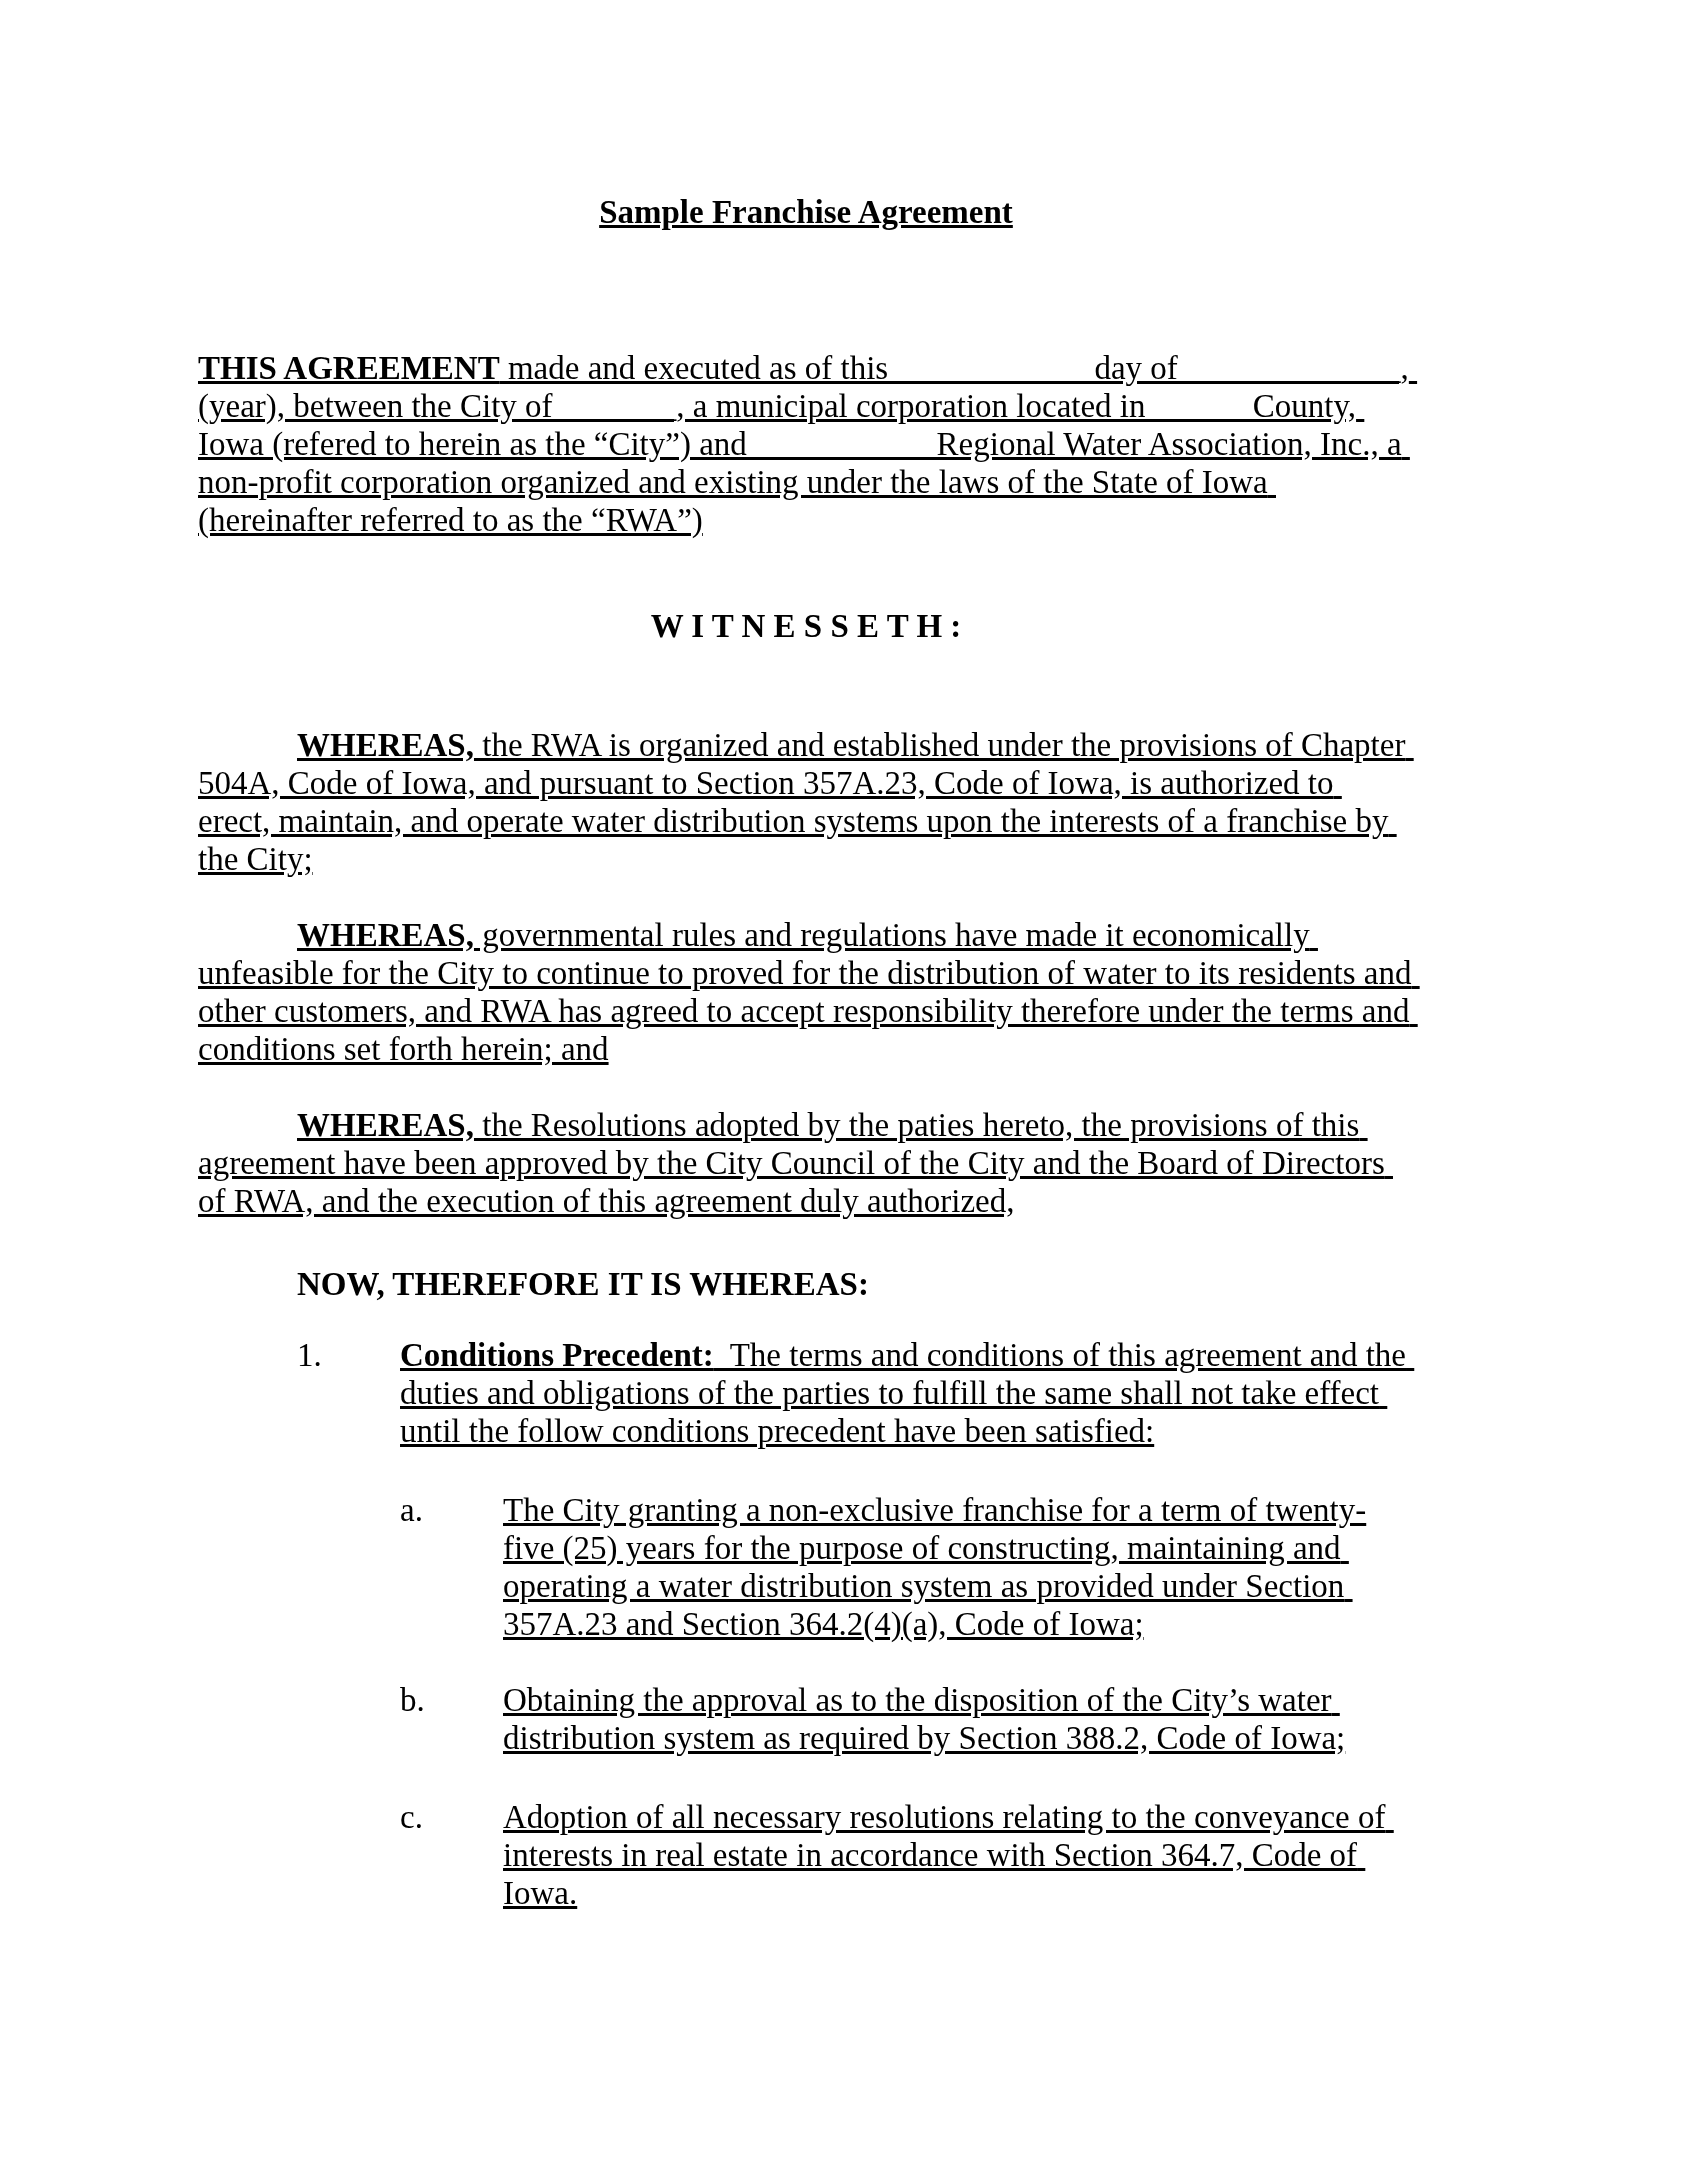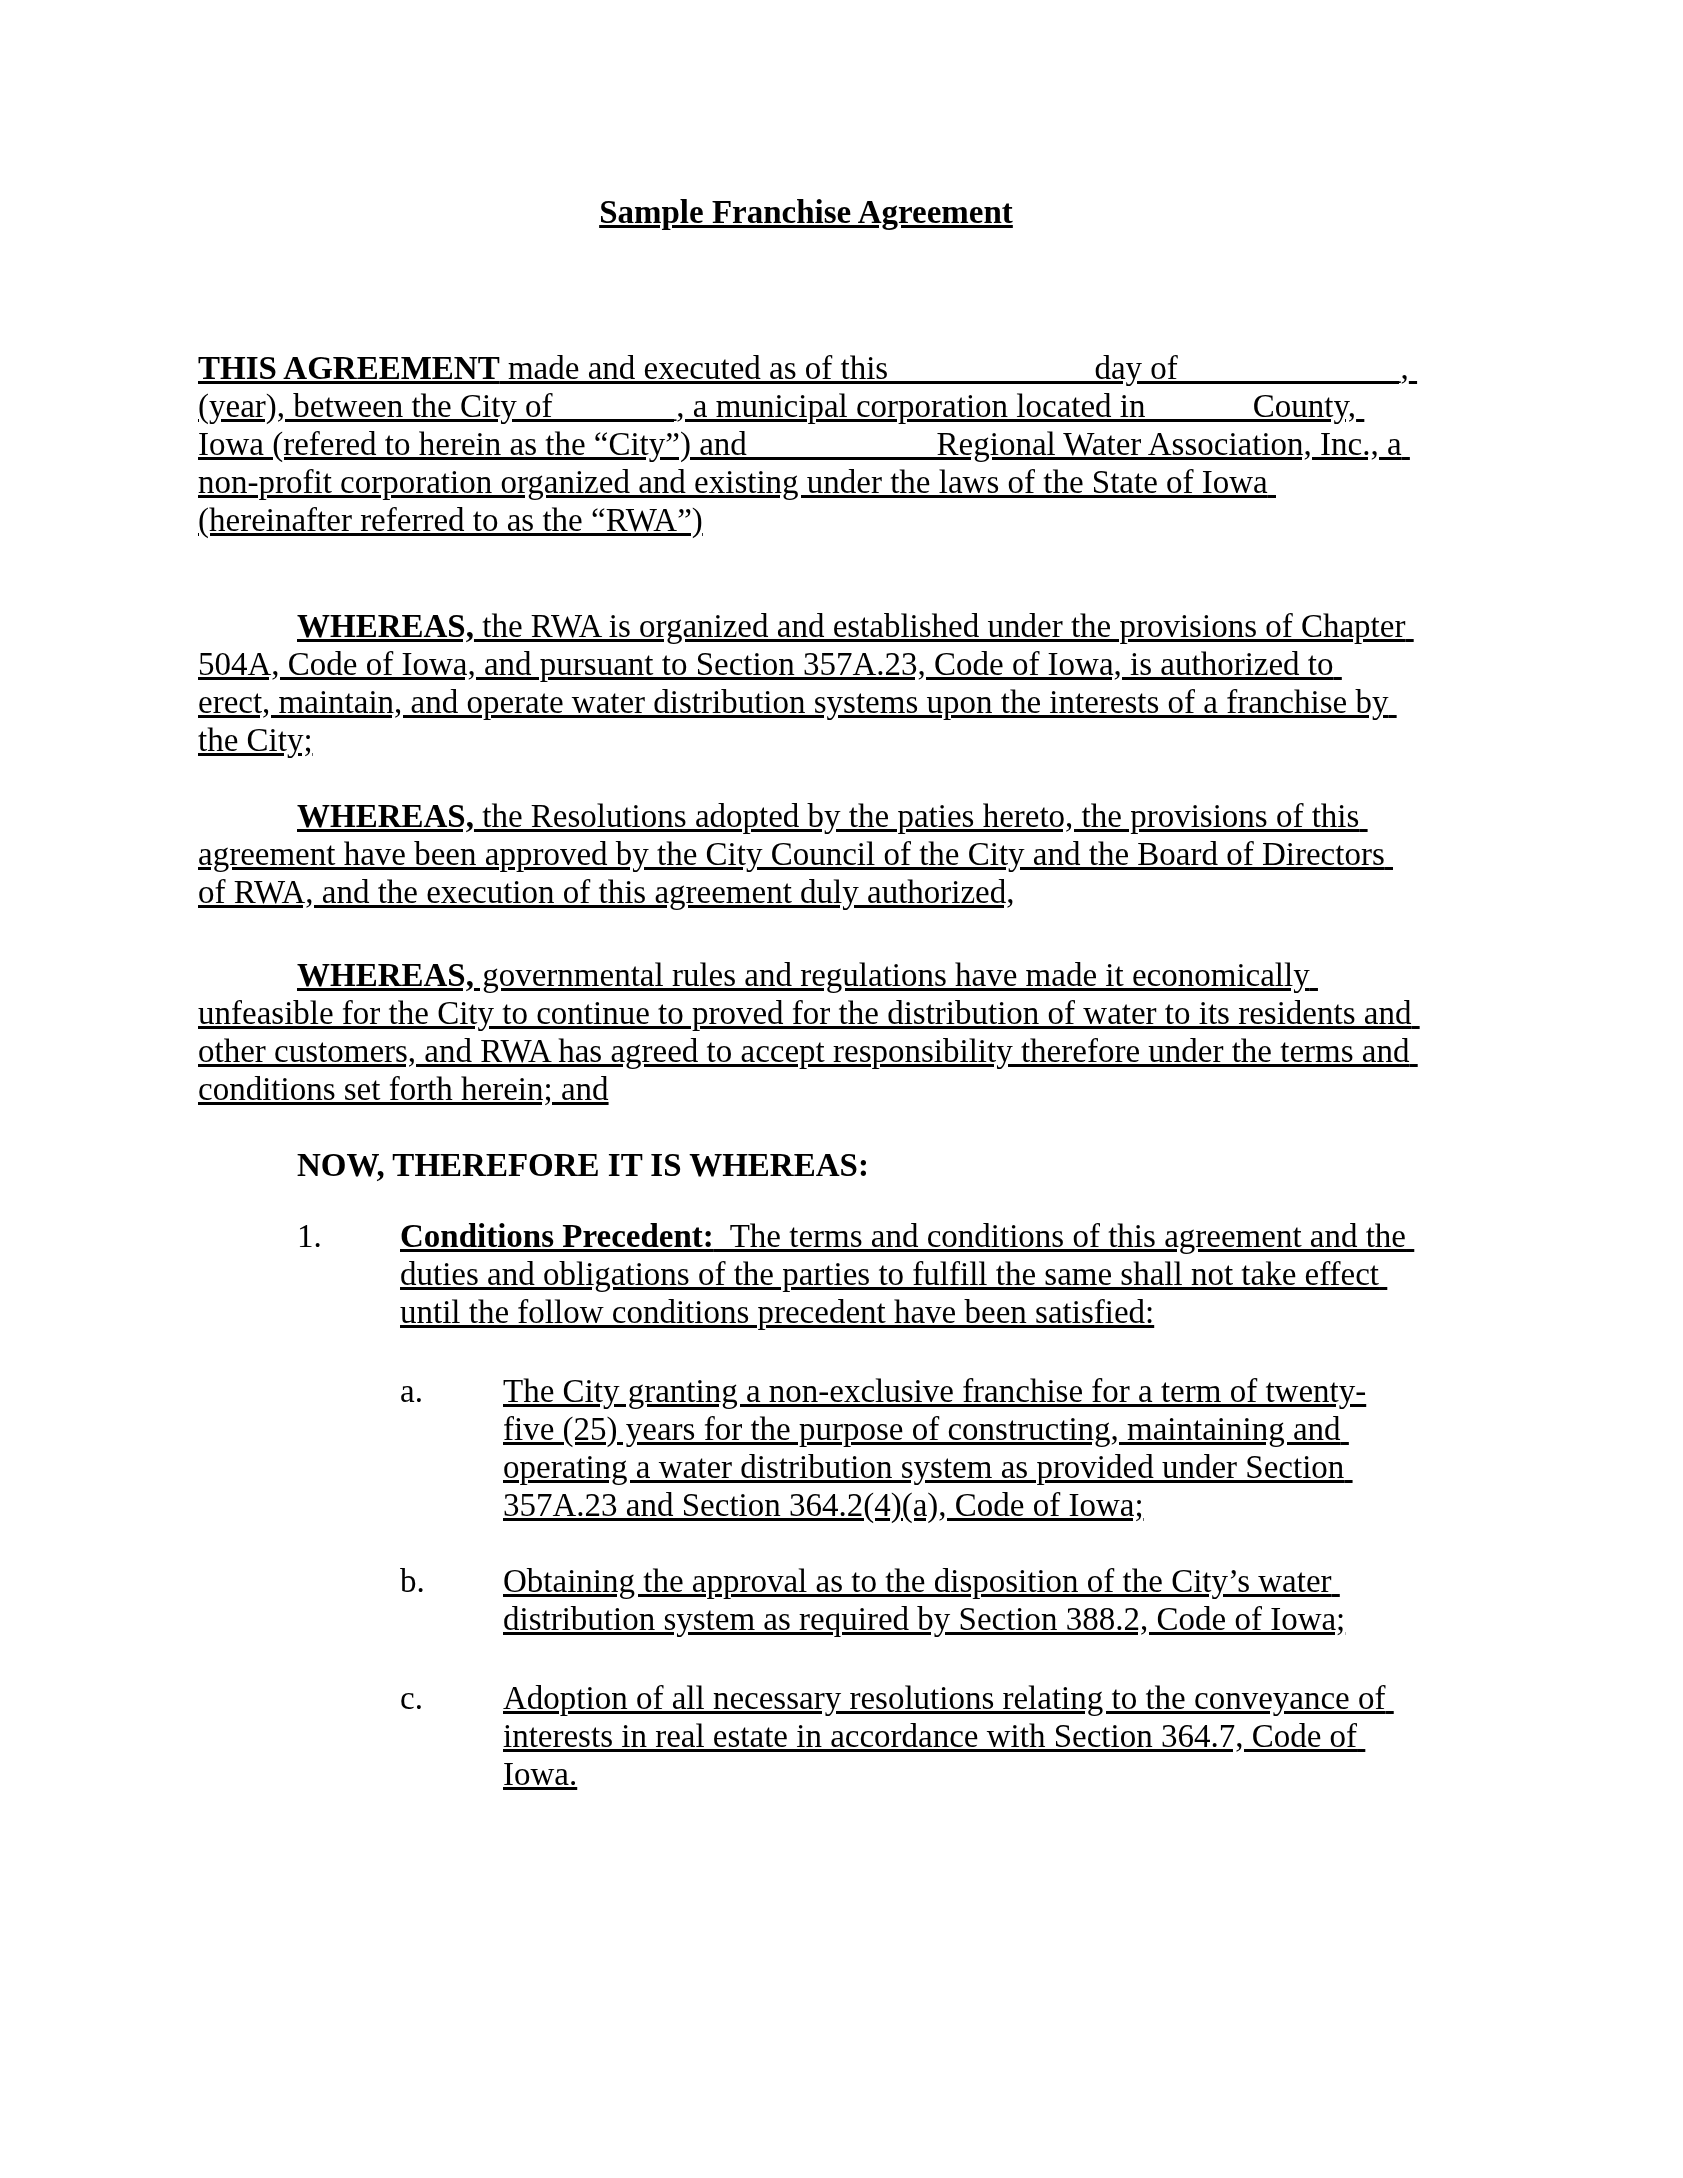--- a/index.html
+++ b/index.html
@@ -36,26 +36,27 @@
 <body>
 
 <div class="page">
 
   <div class="doc-title">
     <span class="title-text">Sample Franchise Agreement</span>
   </div>
 
   <p class="para intro"><b>THIS AGREEMENT</b><span> made and executed as of this ____________day of _____________, (year), between the City of _______, a municipal corporation located in ______County, Iowa (refered to herein as the “City”) and ___________Regional Water Association, Inc., a non-profit corporation organized and existing under the laws of the State of Iowa (hereinafter referred to as the “RWA”)</span></p>
 
+  <div class="witnesseth">W I T N E S S E T H :</div>
 
   <p class="para whereas whereas-1"><b>WHEREAS,</b><span> the RWA is organized and established under the provisions of Chapter 504A, Code of Iowa, and pursuant to Section 357A.23, Code of Iowa, is authorized to erect, maintain, and operate water distribution systems upon the interests of a franchise by the City;</span></p>
 
+  <p class="para whereas whereas-2"><b>WHEREAS,</b><span> governmental rules and regulations have made it economically unfeasible for the City to continue to proved for the distribution of water to its residents and other customers, and RWA has agreed to accept responsibility therefore under the terms and conditions set forth herein; and</span></p>
+
   <p class="para whereas whereas-3"><b>WHEREAS,</b><span> the Resolutions adopted by the paties hereto, the provisions of this agreement have been approved by the City Council of the City and the Board of Directors of RWA, and the execution of this agreement duly authorized,</span></p>
-
-  <p class="para whereas whereas-2"><b>WHEREAS,</b><span> governmental rules and regulations have made it economically unfeasible for the City to continue to proved for the distribution of water to its residents and other customers, and RWA has agreed to accept responsibility therefore under the terms and conditions set forth herein; and</span></p>
 
   <div class="agreed">NOW, THEREFORE IT IS WHEREAS:</div>
 
   <div class="item">
     <span class="item-num">1.</span>
     <div class="item-body">
       <p class="para"><b>Conditions Precedent:</b><span>  The terms and conditions of this agreement and the duties and obligations of the parties to fulfill the same shall not take effect until the follow conditions precedent have been satisfied:</span></p>
 
       <div class="subitem sub-a">
         <span class="sub-letter">a.</span>

